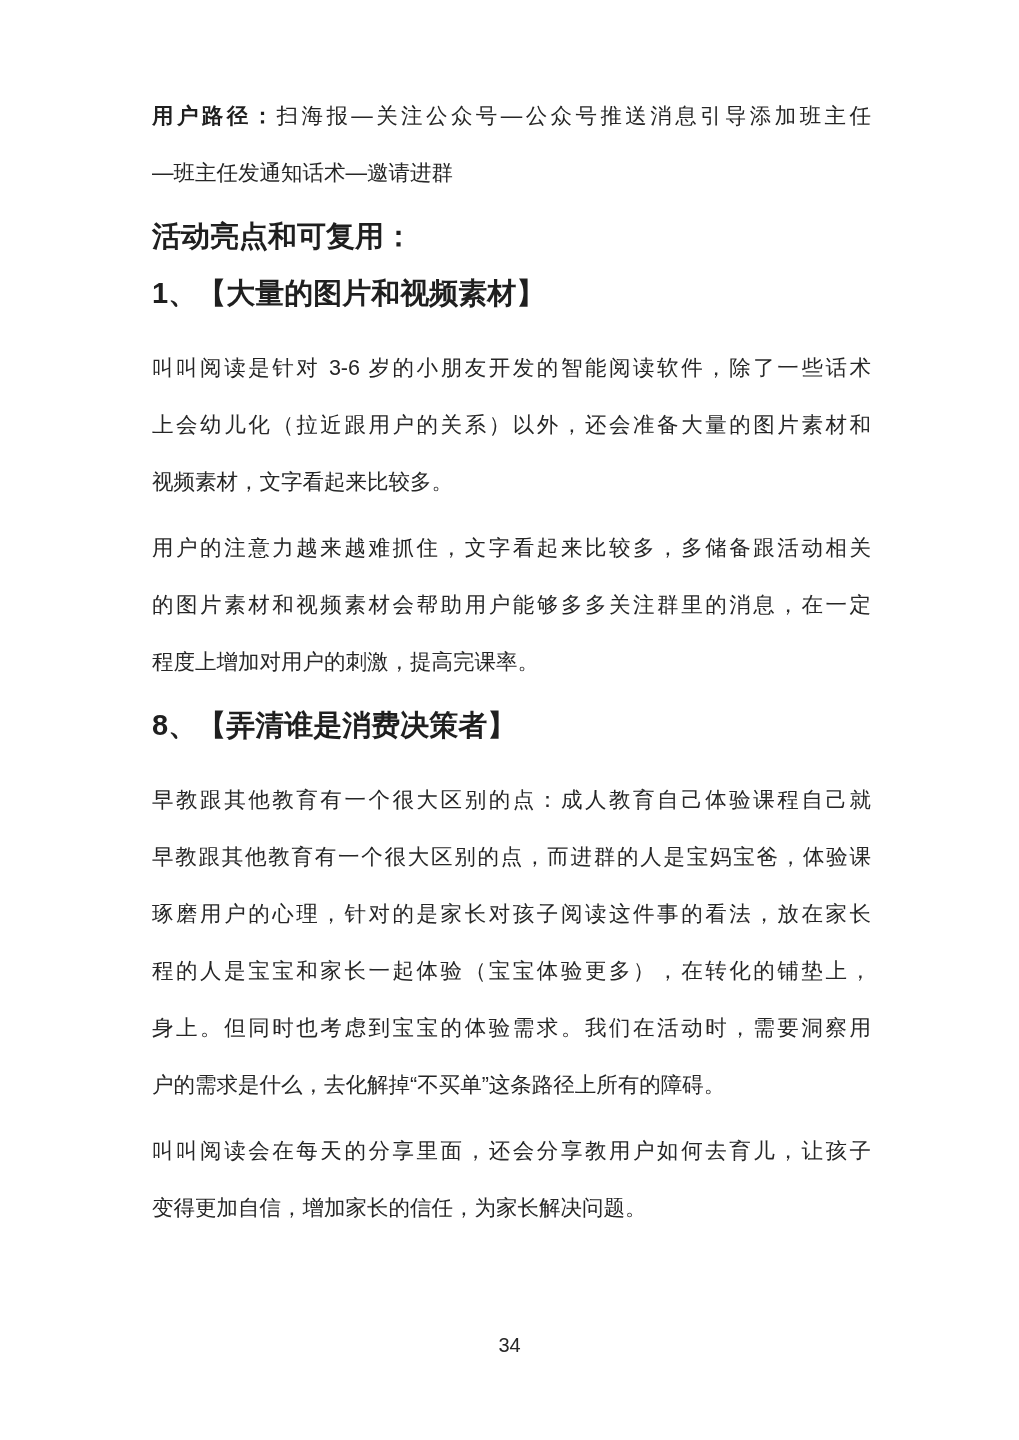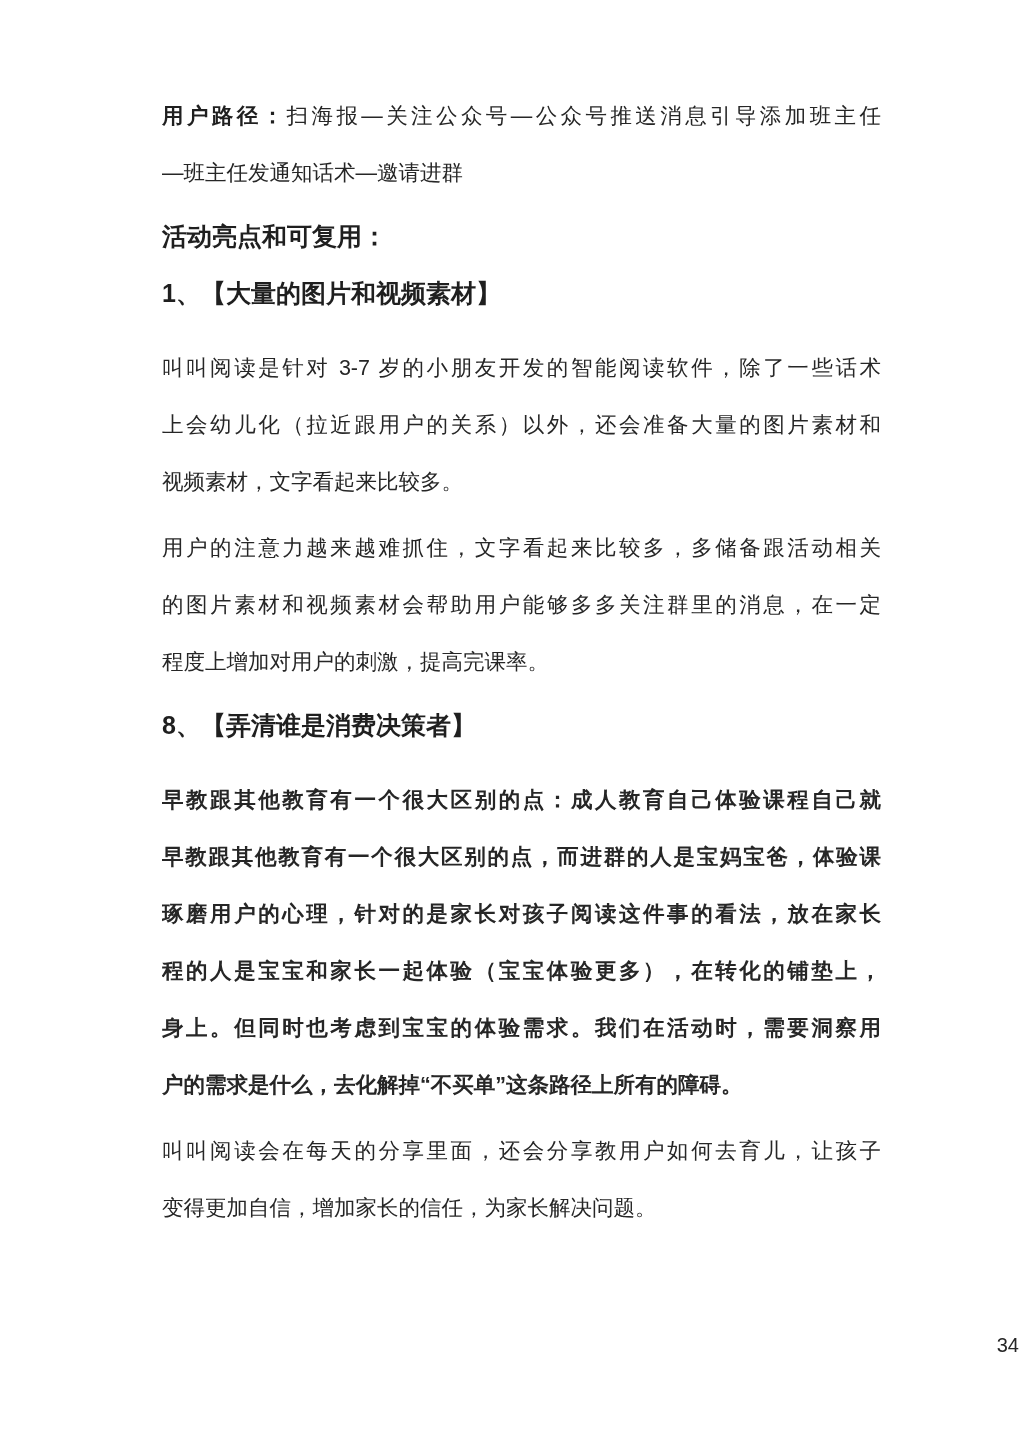--- a/index.html
+++ b/index.html
@@ -16,92 +16,92 @@
     color: #262626;
   }
   .page {
     position: absolute;
     inset: 0;
     background: #ffffff;
   }
   .content {
     position: absolute;
     top: 88px;
-    left: 162px;
+    left: 152px;
     width: 719px;
   }
   .para {
     font-size: 21.5px;
     line-height: 57px;
     margin: 0 0 9px 0;
     font-weight: 400;
   }
   .line {
     height: 57px;
     overflow: hidden;
     text-align: justify;
     text-align-last: justify;
     text-justify: inter-character;
   }
   .line.short {
     text-align: right;
     text-align-last: left;
   }
   .heading {
-    font-size: 25px;
+    font-size: 29px;
     line-height: 50px;
     font-weight: 700;
     color: #1f1f1f;
     margin: 0 0 7px 0;
     text-align: left;
   }
   .lead-bold {
     font-weight: 700;
     color: #1f1f1f;
   }
   .footer {
     position: absolute;
     left: 0;
     right: 0;
     top: 1334px;
-    text-align: right;
+    text-align: center;
     font-size: 20px;
     color: #262626;
   }
 </style>
 </head>
 <body>
 
 <div class="page">
   <div class="content">
 
     <div class="para">
       <div class="line"><span class="lead-bold">用户路径：</span><span>扫海报—关注公众号—公众号推送消息引导添加班主任</span></div>
       <div class="line short">—班主任发通知话术—邀请进群</div>
     </div>
 
     <div class="heading">活动亮点和可复用：</div>
 
     <div class="heading">1、【大量的图片和视频素材】</div>
 
     <div class="para" style="margin-top:22px;">
-      <div class="line">叫叫阅读是针对 3-7 岁的小朋友开发的智能阅读软件，除了一些话术</div>
+      <div class="line">叫叫阅读是针对 3-6 岁的小朋友开发的智能阅读软件，除了一些话术</div>
       <div class="line">上会幼儿化（拉近跟用户的关系）以外，还会准备大量的图片素材和</div>
       <div class="line short">视频素材，文字看起来比较多。</div>
     </div>
 
     <div class="para">
       <div class="line">用户的注意力越来越难抓住，文字看起来比较多，多储备跟活动相关</div>
       <div class="line">的图片素材和视频素材会帮助用户能够多多关注群里的消息，在一定</div>
       <div class="line short">程度上增加对用户的刺激，提高完课率。</div>
     </div>
 
     <div class="heading">8、【弄清谁是消费决策者】</div>
 
-    <div class="para" style="margin-top:22px;font-weight:bold;">
+    <div class="para" style="margin-top:22px;">
       <div class="line">早教跟其他教育有一个很大区别的点：成人教育自己体验课程自己就</div>
       <div class="line">早教跟其他教育有一个很大区别的点，而进群的人是宝妈宝爸，体验课</div>
       <div class="line">琢磨用户的心理，针对的是家长对孩子阅读这件事的看法，放在家长</div>
       <div class="line">程的人是宝宝和家长一起体验（宝宝体验更多），在转化的铺垫上，</div>
       <div class="line">身上。但同时也考虑到宝宝的体验需求。我们在活动时，需要洞察用</div>
       <div class="line short">户的需求是什么，去化解掉“不买单”这条路径上所有的障碍。</div>
     </div>
 
     <div class="para">
       <div class="line">叫叫阅读会在每天的分享里面，还会分享教用户如何去育儿，让孩子</div>

